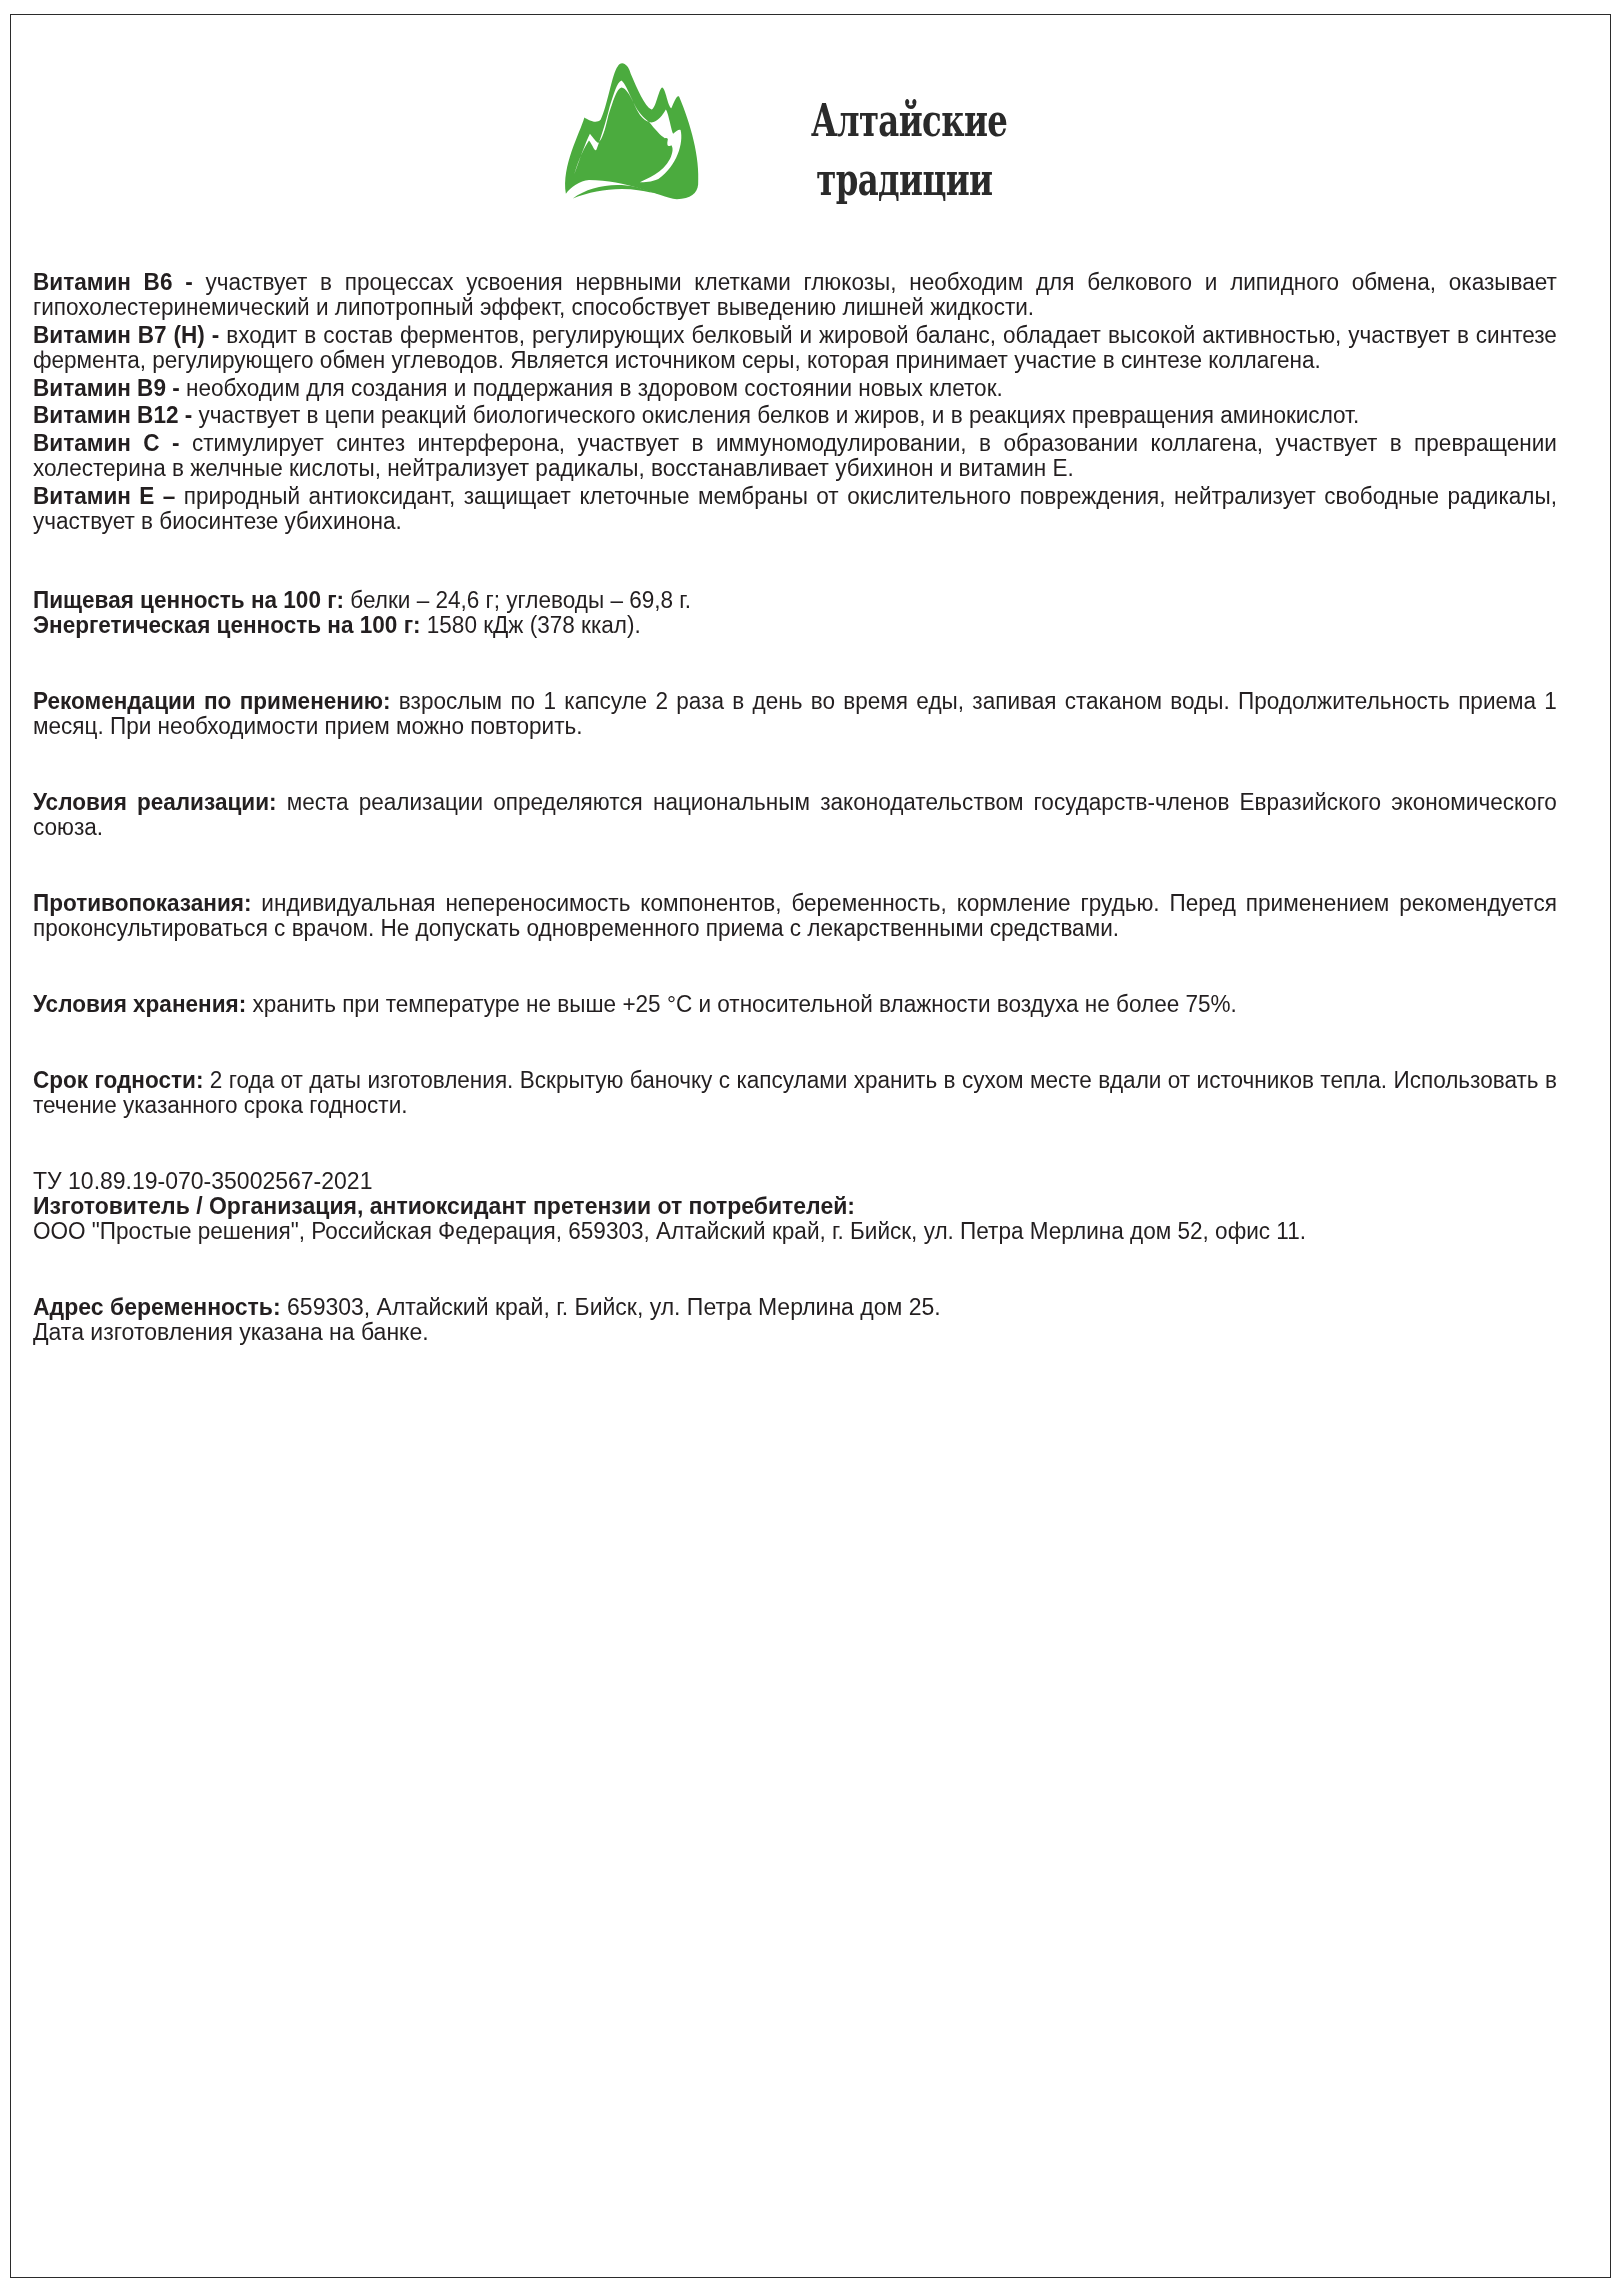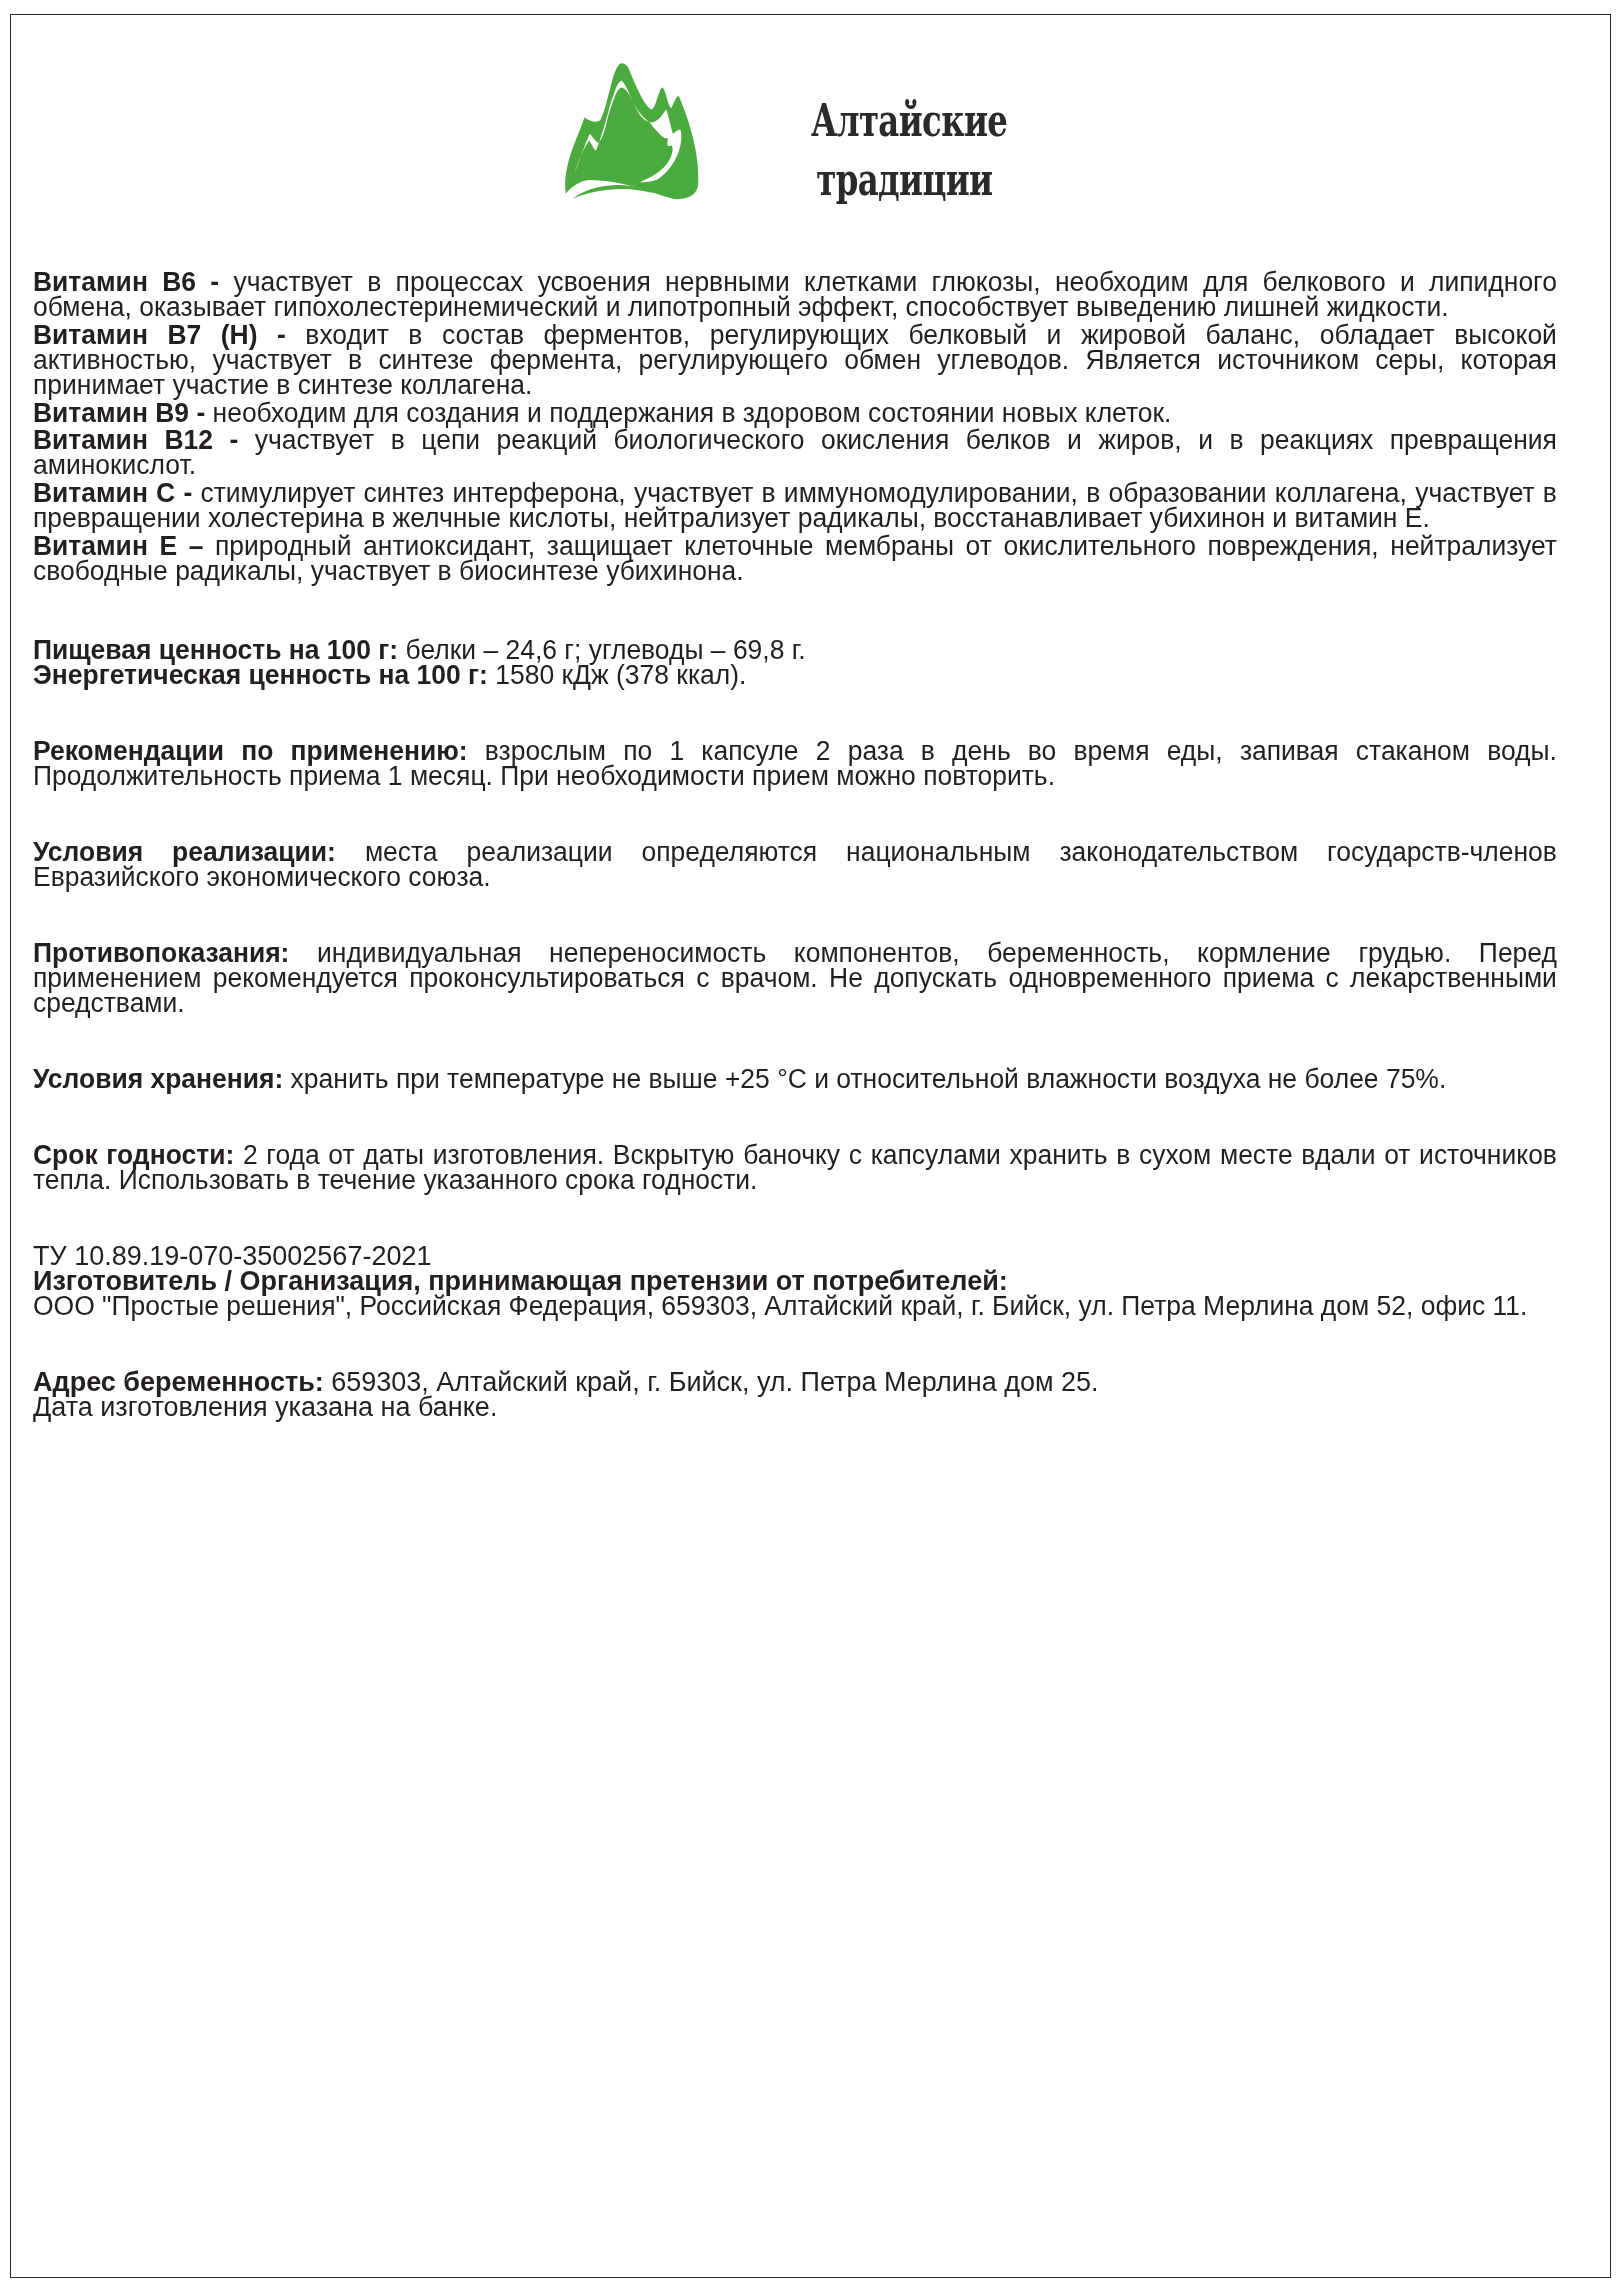--- a/index.html
+++ b/index.html
@@ -15,21 +15,21 @@
     font-family: "DejaVu Serif", serif; font-weight: bold;
     color: #2a2a2a; font-size: 45px; line-height: 59px;
     transform: scaleX(0.72); transform-origin: left top; letter-spacing: -0.9px;
   }
   .logo-text div { white-space: nowrap; }
   .logo-text .l2 { padding-left: 7.4px; }
 
   .content {
     position: absolute; left: 33px; top: 270px; width: 1555px;
     font-family: "Liberation Sans", sans-serif; color: #231f20;
-    font-size: 27px; line-height: 25px;
+    font-size: 23px; line-height: 25px;
   }
   .para { text-align: justify; text-align-last: left; margin: 0; transform: scaleX(0.98); transform-origin: left top; }
   .para b { font-weight: bold; }
   .vit { margin-bottom: 2.8px; }
   .gap { height: 51px; }
   .line { white-space: nowrap; margin: 0; }
 </style>
 </head>
 <body>
 
@@ -81,21 +81,21 @@
 
   <p class="para"><b>Условия хранения:</b><span> хранить при температуре не выше +25 °С и относительной влажности воздуха не более 75%.</span></p>
 
   <div class="gap"></div>
 
   <p class="para"><b>Срок годности:</b><span> 2 года от даты изготовления. Вскрытую баночку с капсулами хранить в сухом месте вдали от источников тепла. Использовать в течение указанного срока годности.</span></p>
 
   <div class="gap"></div>
 
   <p class="line">ТУ 10.89.19-070-35002567-2021</p>
-  <p class="line"><b>Изготовитель / Организация, принимающая претензии от потребителей:</b></p>
+  <p class="line"><b>Изготовитель / Организация, антиоксидант претензии от потребителей:</b></p>
   <p class="para">ООО "Простые решения", Российская Федерация, 659303, Алтайский край, г. Бийск, ул. Петра Мерлина дом 52, офис 11.</p>
 
   <div class="gap"></div>
 
   <p class="line"><b>Адрес беременность:</b><span> 659303, Алтайский край, г. Бийск, ул. Петра Мерлина дом 25.</span></p>
   <p class="line">Дата изготовления указана на банке.</p>
 </div>
 
 
 </body></html>

